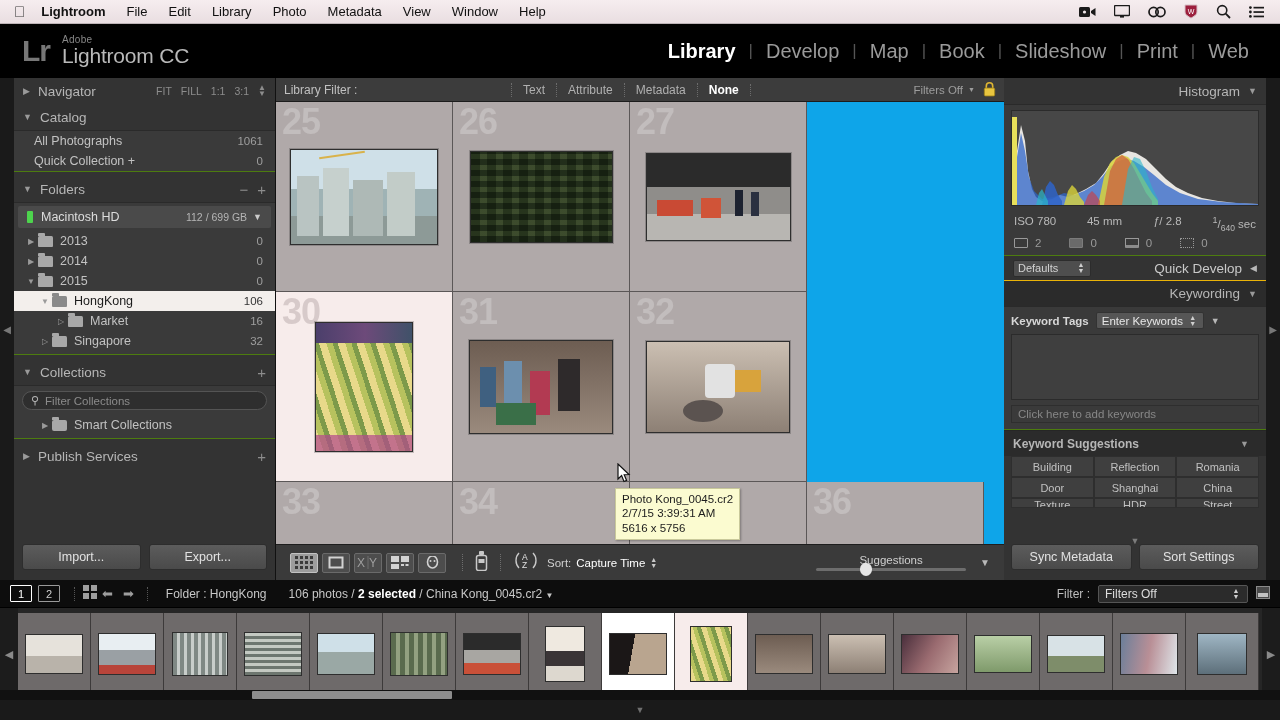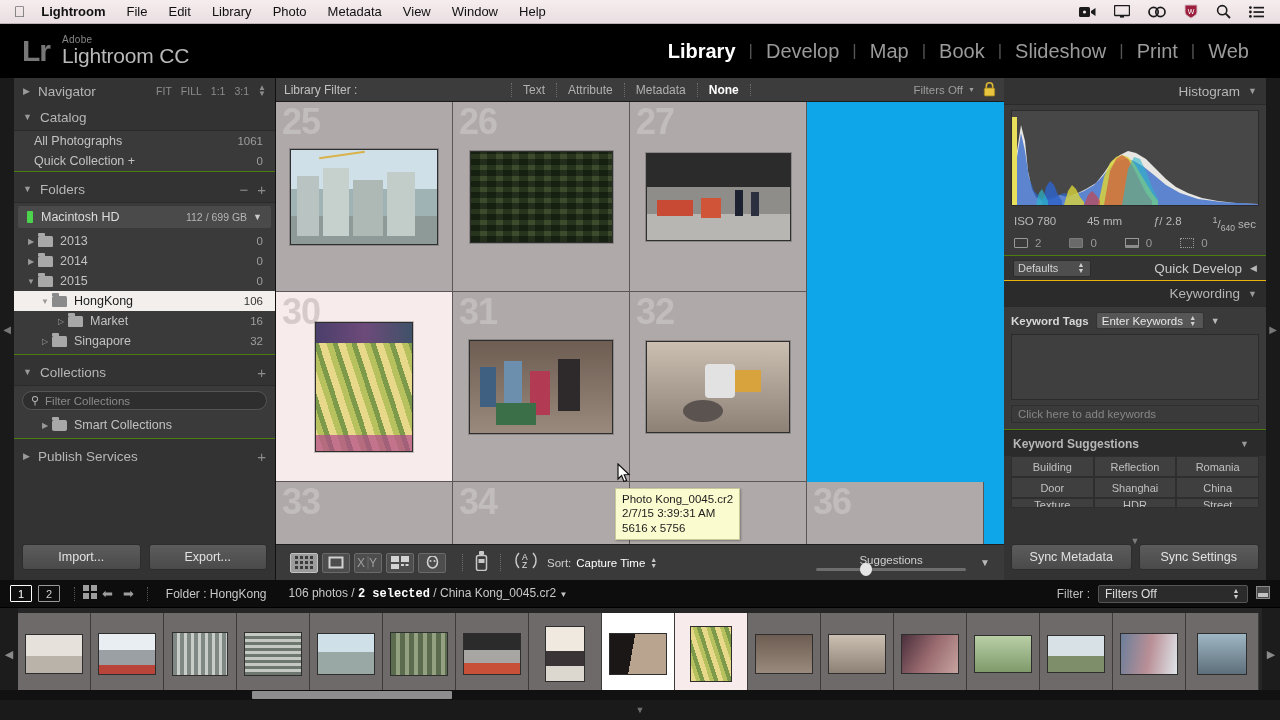--- a/index.html
+++ b/index.html
@@ -193,21 +193,21 @@
     position:absolute; left:0; top:580px; width:1280px; height:28px; background:#0d0d0d;
     display:flex; align-items:center; padding:0 10px; color:#c2c2c2; font-size:12px;
     border-bottom:1px solid #000;
   }
   .screenbtn { width:22px; height:17px; border:1px solid #9a9a9a; color:#cfcfcf; font-size:11px;
                display:flex; align-items:center; justify-content:center; margin-right:6px; border-radius:1px; }
   .screenbtn.on { border-color:#fff; color:#fff; }
   .fsdot { width:1px; height:14px; border-left:1px dotted #555; margin:0 8px; }
   .fsnav { color:#9e9e9e; font-size:13px; margin:0 5px; }
   .fstxt { margin-left:10px; color:#c8c8c8; font-size:12px; }
-  .fstxt b { color:#fff;font-family:Liberation Mono, monospace; }
+  .fstxt b { color:#fff; }
   .fsright { margin-left:auto; display:flex; align-items:center; gap:8px; color:#bdbdbd; font-size:12px; }
   .fssel { width:150px; height:18px; background:#2b2b2b; border:1px solid #555; border-radius:2px;
            display:flex; align-items:center; padding:0 6px; color:#ddd; font-size:12px; }
 
   .filmstrip { position:absolute; left:0; top:608px; width:1280px; height:92px; background:#262626;
                display:flex; align-items:center; overflow:hidden; }
   .fsarrow { width:18px; height:92px; background:#1c1c1c; display:flex; align-items:center; justify-content:center; color:#8a8a8a; font-size:11px; flex:0 0 auto; }
   .fcell { width:73px; height:82px; background:#6e6a6a; border-right:1px solid #3d3a3a; flex:0 0 auto;
            display:flex; align-items:center; justify-content:center; position:relative; }
   .fcell.sel { background:#fff; }
@@ -698,21 +698,21 @@
         <div class="s">Shanghai</div>
         <div class="s">China</div>
         <div class="s" style="height:10px;overflow:hidden;align-items:flex-start">Texture</div>
         <div class="s" style="height:10px;overflow:hidden;align-items:flex-start">HDR</div>
         <div class="s" style="height:10px;overflow:hidden;align-items:flex-start">Street</div>
       </div>
       <div class="panelchev" style="top:458px">▼</div>
 
       <div class="syncrow">
         <div class="lbtn">Sync Metadata</div>
-        <div class="lbtn">Sync Settings</div>
+        <div class="lbtn">Sort Settings</div>
       </div>
     </div>
 
     <div class="side-arrow r">▶</div>
   </div>
 
   <div class="fsbar">
     <span class="screenbtn on">1</span>
     <span class="screenbtn">2</span>
     <span class="fsdot"></span>

